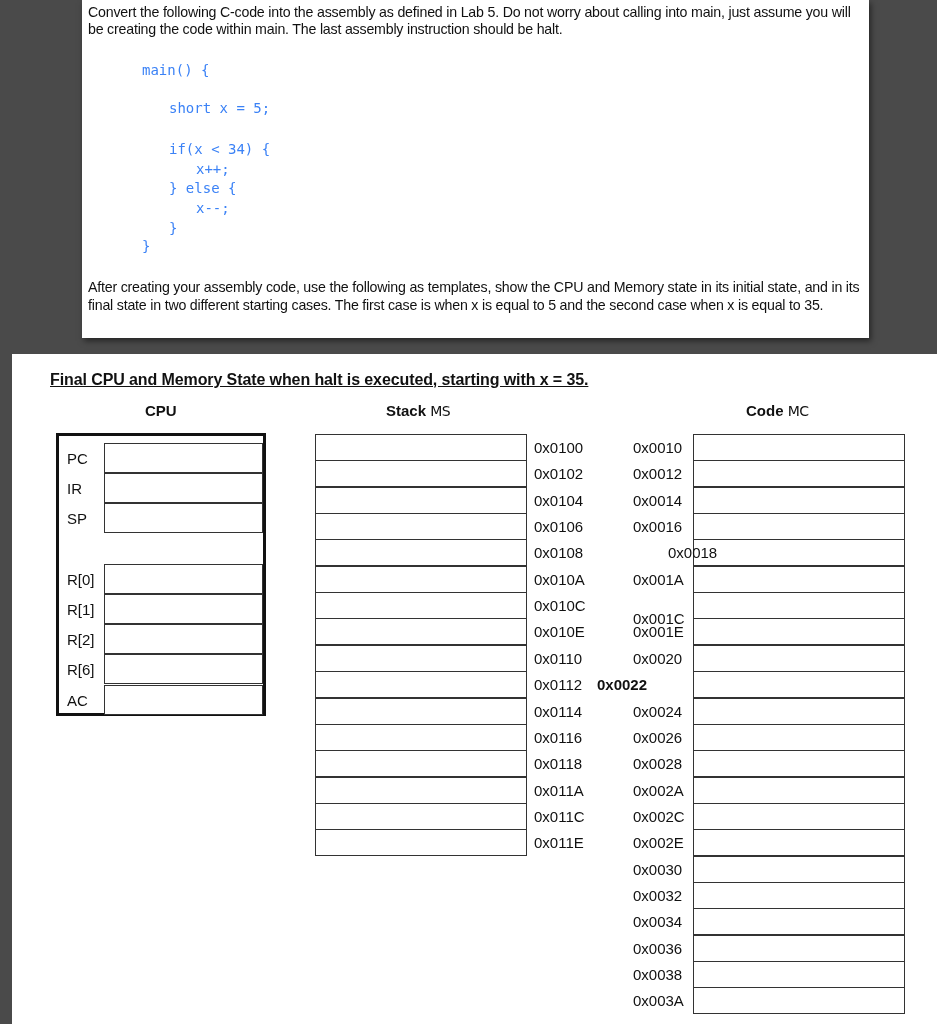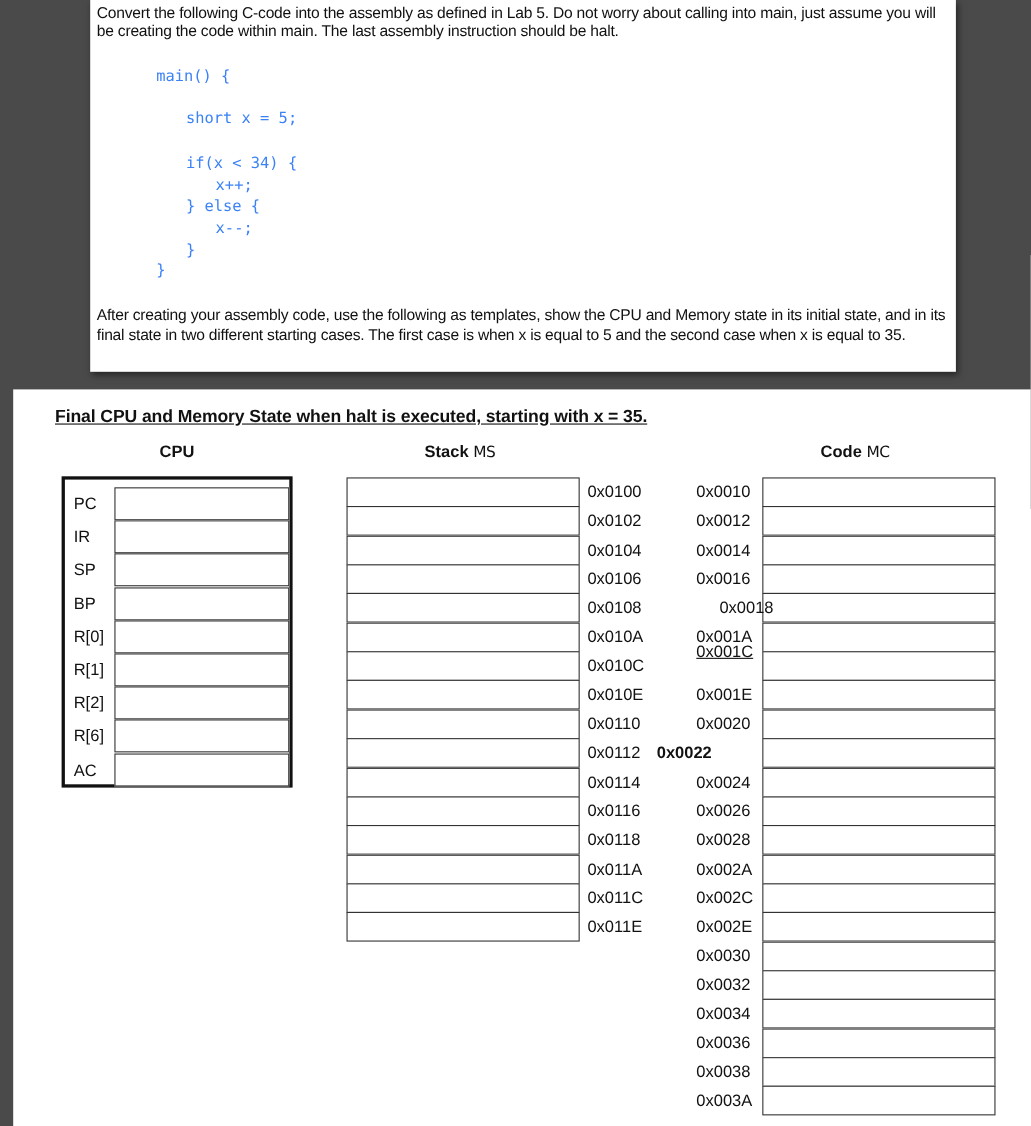--- a/index.html
+++ b/index.html
@@ -46,24 +46,20 @@
       <div class="cpu-row" style="top: 37.2px;">
         <span class="cpu-label">IR</span>
         <div class="cpu-cell"></div>
       </div>
       <div class="cpu-row" style="top: 7px;">
         <span class="cpu-label">PC</span>
         <div class="cpu-cell"></div>
       </div>
       <div class="cpu-row" style="top: 67.4px;">
         <span class="cpu-label">SP</span>
-        <div class="cpu-cell"></div>
-      </div>
-      <div class="cpu-row" style="top: 97.6px;">
-        <span class="cpu-label">BP</span>
         <div class="cpu-cell"></div>
       </div>
       <div class="cpu-row" style="top: 127.8px;">
         <span class="cpu-label">R[0]</span>
         <div class="cpu-cell"></div>
       </div>
       <div class="cpu-row" style="top: 158px;">
         <span class="cpu-label">R[1]</span>
         <div class="cpu-cell"></div>
       </div>
@@ -117,25 +113,25 @@
     <span class="addr" style="left: 522px; top: 480.25px;">0x011E</span>
     <div class="mem-cell" style="left: 681px; top: 80px;"></div>
     <span class="addr" style="left: 621px; top: 85px;">0x0010</span>
     <div class="mem-cell" style="left: 681px; top: 106.35px;"></div>
     <span class="addr" style="left: 621px; top: 111.35px;">0x0012</span>
     <div class="mem-cell" style="left: 681px; top: 132.7px;"></div>
     <span class="addr" style="left: 621px; top: 137.7px;">0x0014</span>
     <div class="mem-cell" style="left: 681px; top: 159.05px;"></div>
     <span class="addr" style="left: 621px; top: 164.05px;">0x0016</span>
     <div class="mem-cell" style="left: 681px; top: 185.4px;"></div>
-    <span class="addr" style="left: 642px; top: 190.4px;">0x0018</span>
+    <span class="addr" style="left: 656px; top: 190.4px;">0x0018</span>
     <div class="mem-cell" style="left: 681px; top: 211.75px;"></div>
     <span class="addr" style="left: 621px; top: 216.75px;">0x001A</span>
     <div class="mem-cell" style="left: 681px; top: 238.1px;"></div>
-    <span class="addr" style="left: 621px; top: 230px; text-decoration: underline;">0x001C</span>
+    <span class="addr" style="left: 621px; top: 256px;">0x001C</span>
     <div class="mem-cell" style="left: 681px; top: 264.45px;"></div>
     <span class="addr" style="left: 621px; top: 269.45px;">0x001E</span>
     <div class="mem-cell" style="left: 681px; top: 290.8px;"></div>
     <span class="addr" style="left: 621px; top: 295.8px;">0x0020</span>
     <div class="mem-cell" style="left: 681px; top: 317.15px;"></div>
     <span class="addr" style="left: 585px; top: 322.15px; font-weight: bold;">0x0022</span>
     <div class="mem-cell" style="left: 681px; top: 343.5px;"></div>
     <span class="addr" style="left: 621px; top: 348.5px;">0x0024</span>
     <div class="mem-cell" style="left: 681px; top: 369.85px;"></div>
     <span class="addr" style="left: 621px; top: 374.85px;">0x0026</span>

